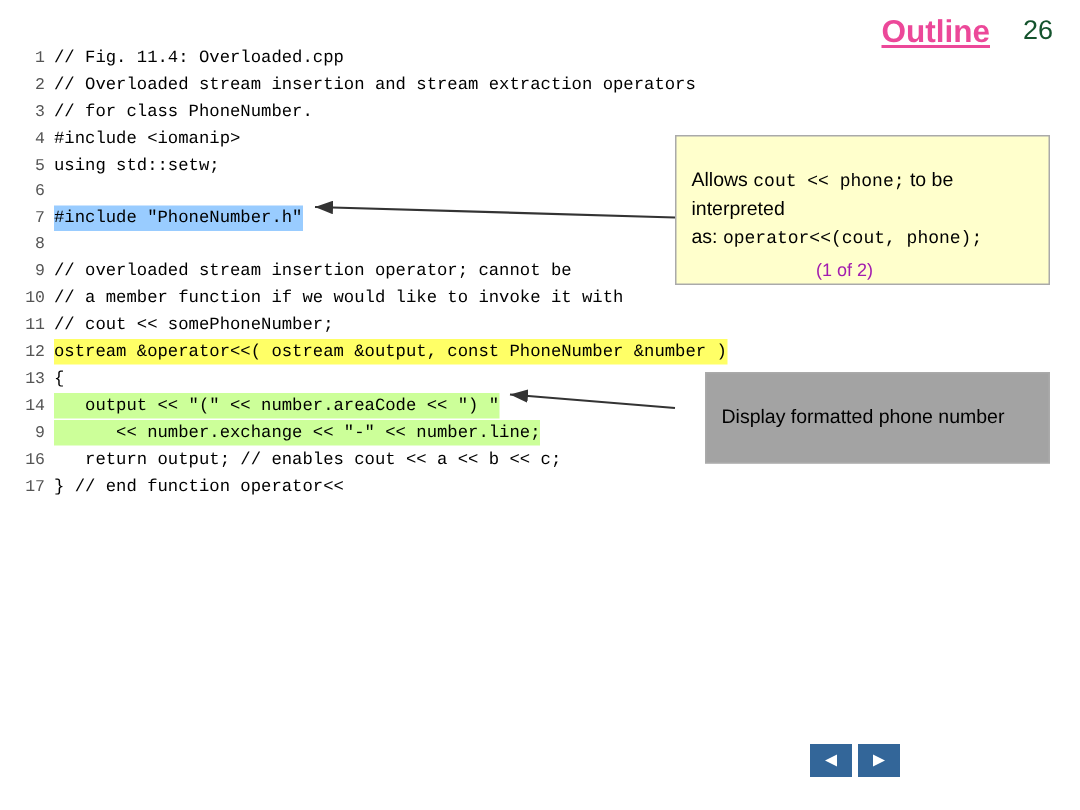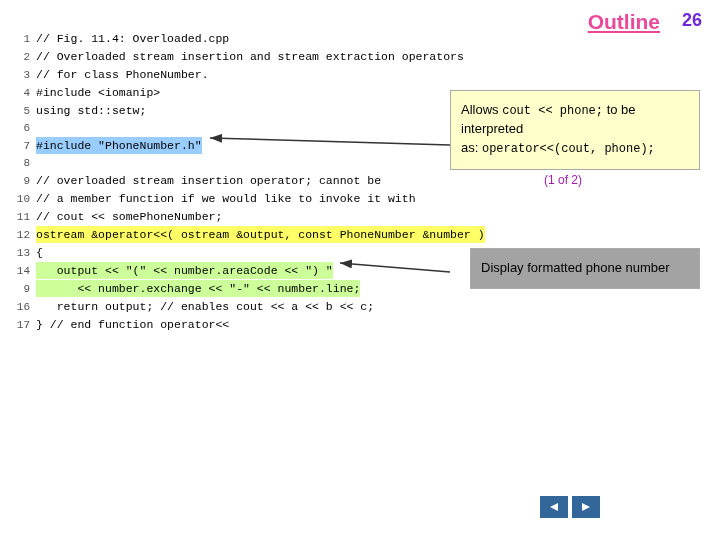--- a/index.html
+++ b/index.html
@@ -18,22 +18,22 @@
       position: relative;
       background: #ffffff;
     }
 
     
     #slide-number {
       position: absolute;
       top: 10px;
       right: 18px;
       font-size: 18px;
-      font-weight: bold;
-      color: #6d28d9;
+      font-weight: normal;
+      color: #14532d;
     }
 
     
     #outline-label {
       position: absolute;
       top: 10px;
       right: 60px;
       font-size: 21px;
       font-weight: bold;
       color: #ec4899;
@@ -73,21 +73,21 @@
     
     .hl-green { background-color: #ccff99; }
     .hl-yellow { background-color: #ffff66; }
     .hl-blue { background-color: #99ccff; }
 
     
     .callout-box {
       position: absolute;
       background: #ffffcc;
       border: 1.5px solid #aaa;
-      padding: 10px 10px;
+      padding: 20px 10px;
       font-size: 13px;
       font-family: Arial, sans-serif;
       line-height: 1.45;
       color: #000;
     }
 
     #callout1 {
       top: 90px;
       right: 20px;
       width: 250px;

